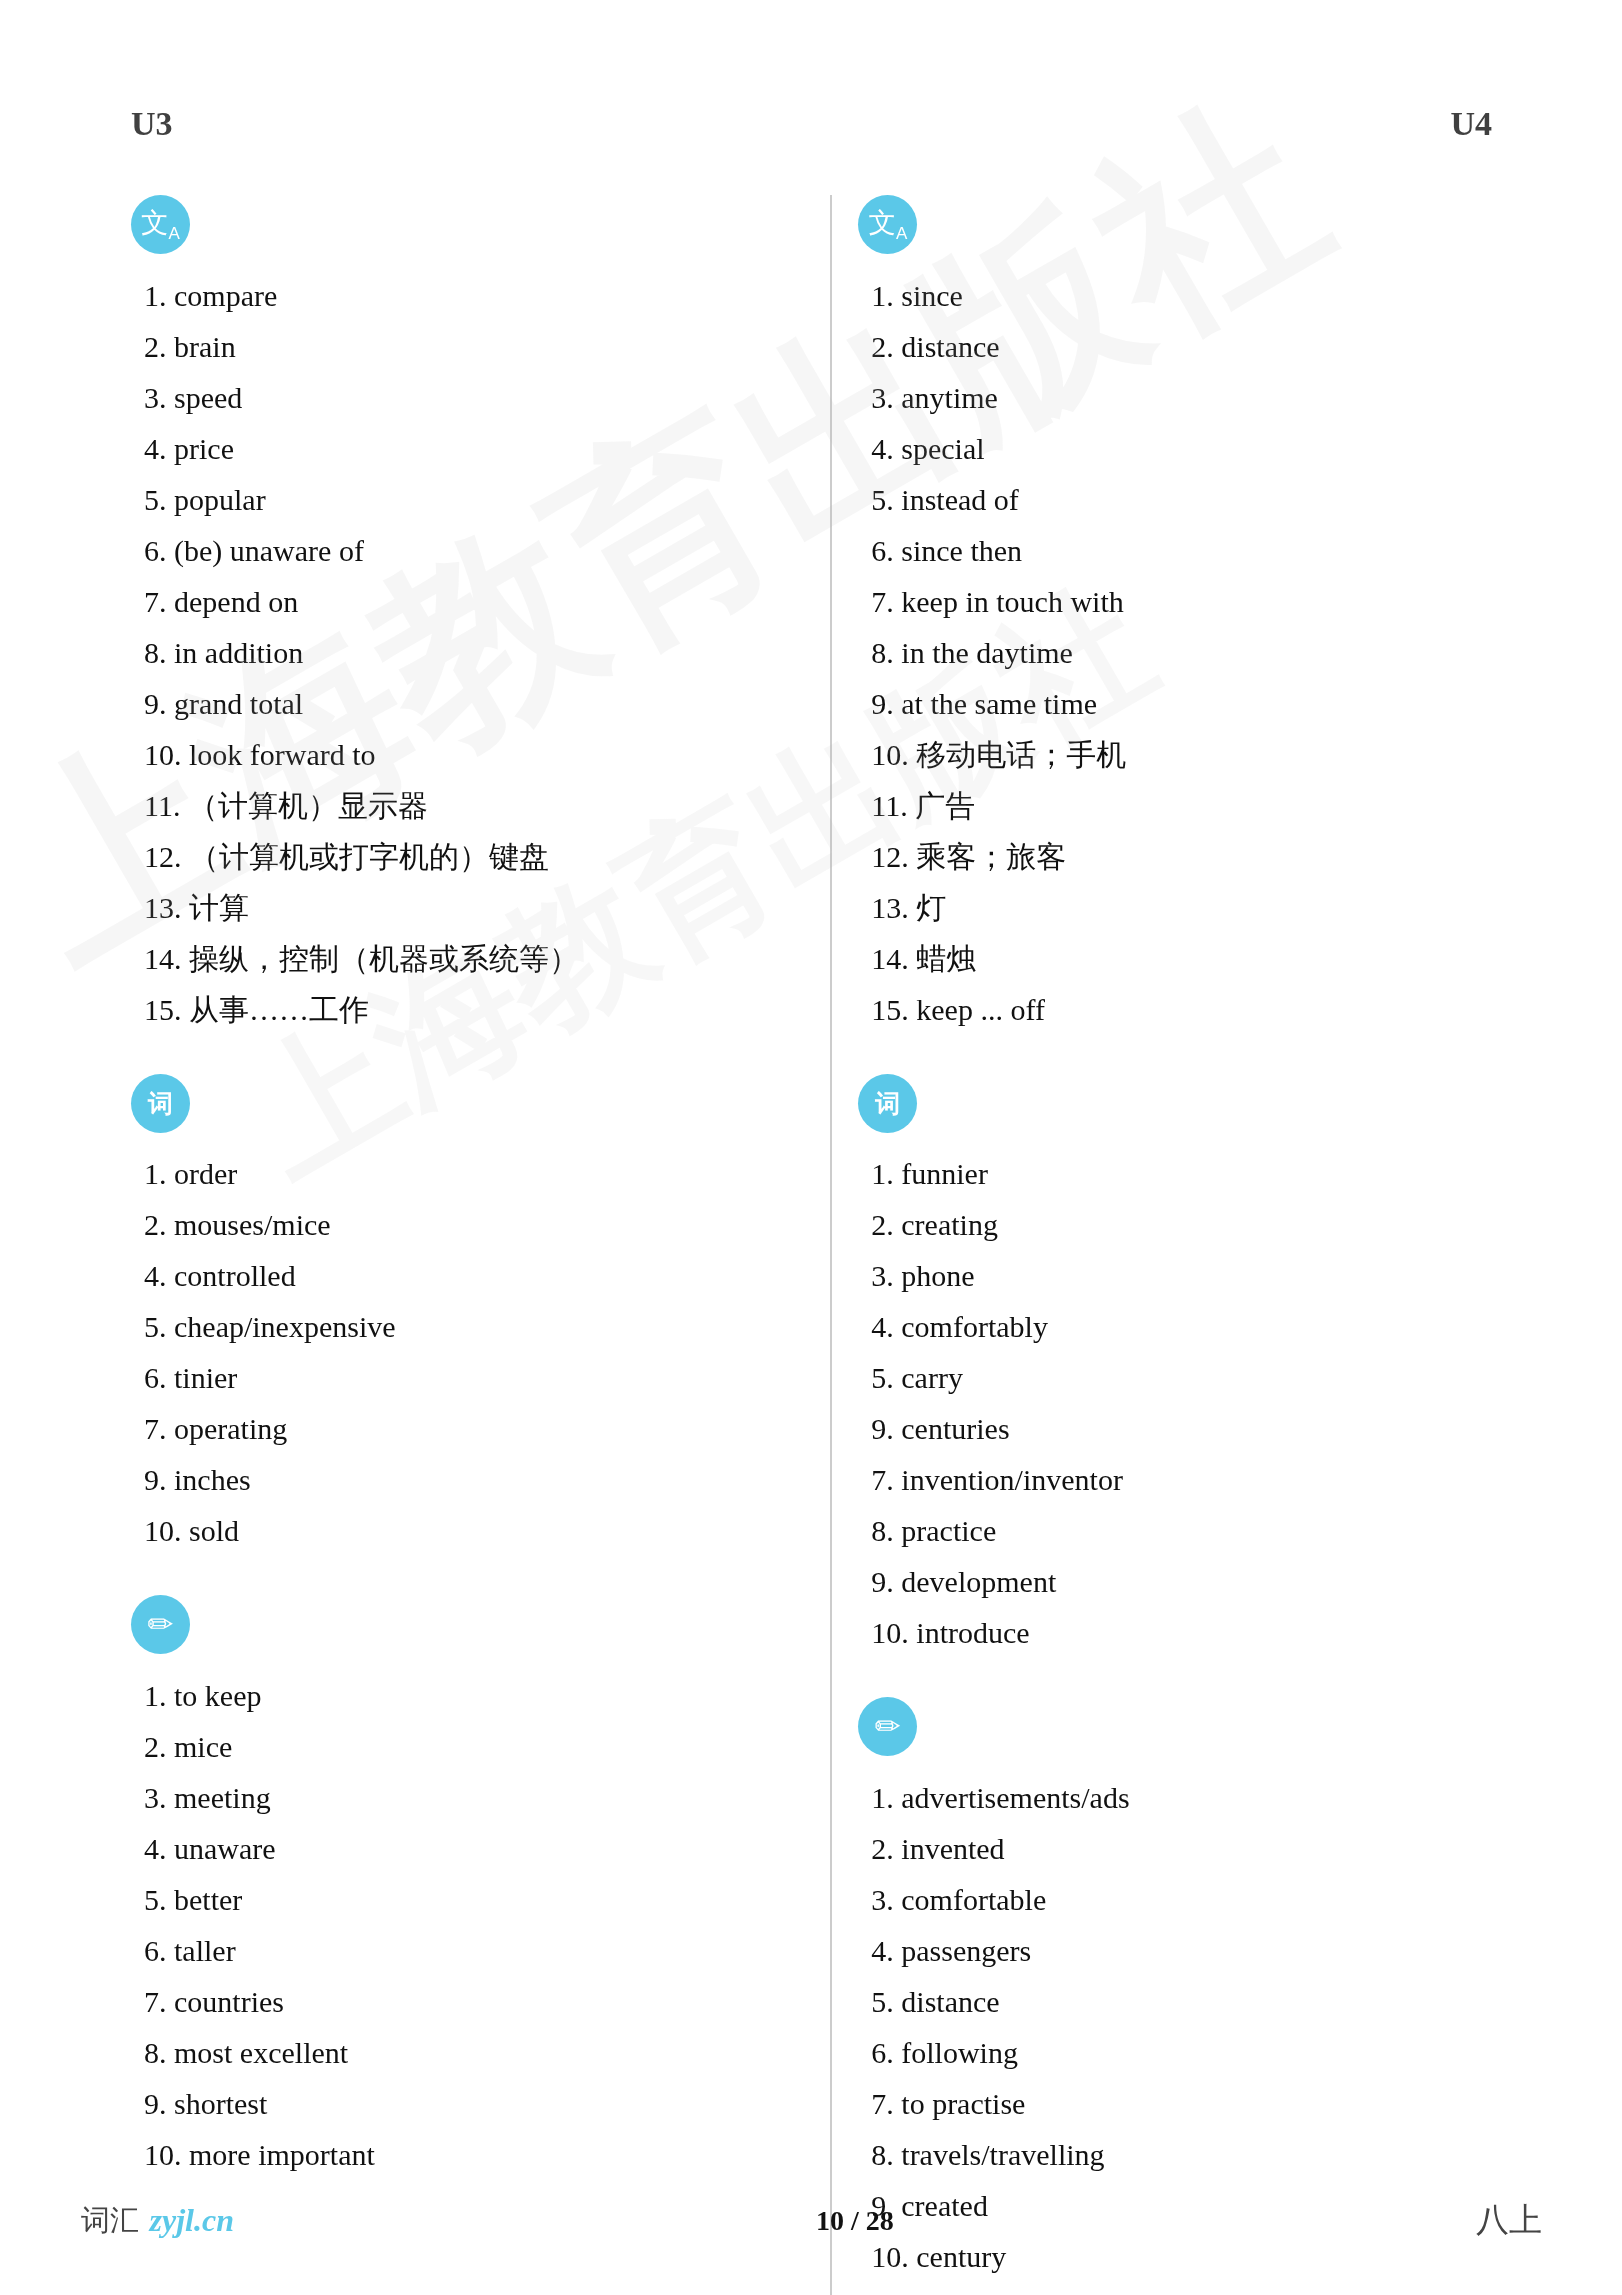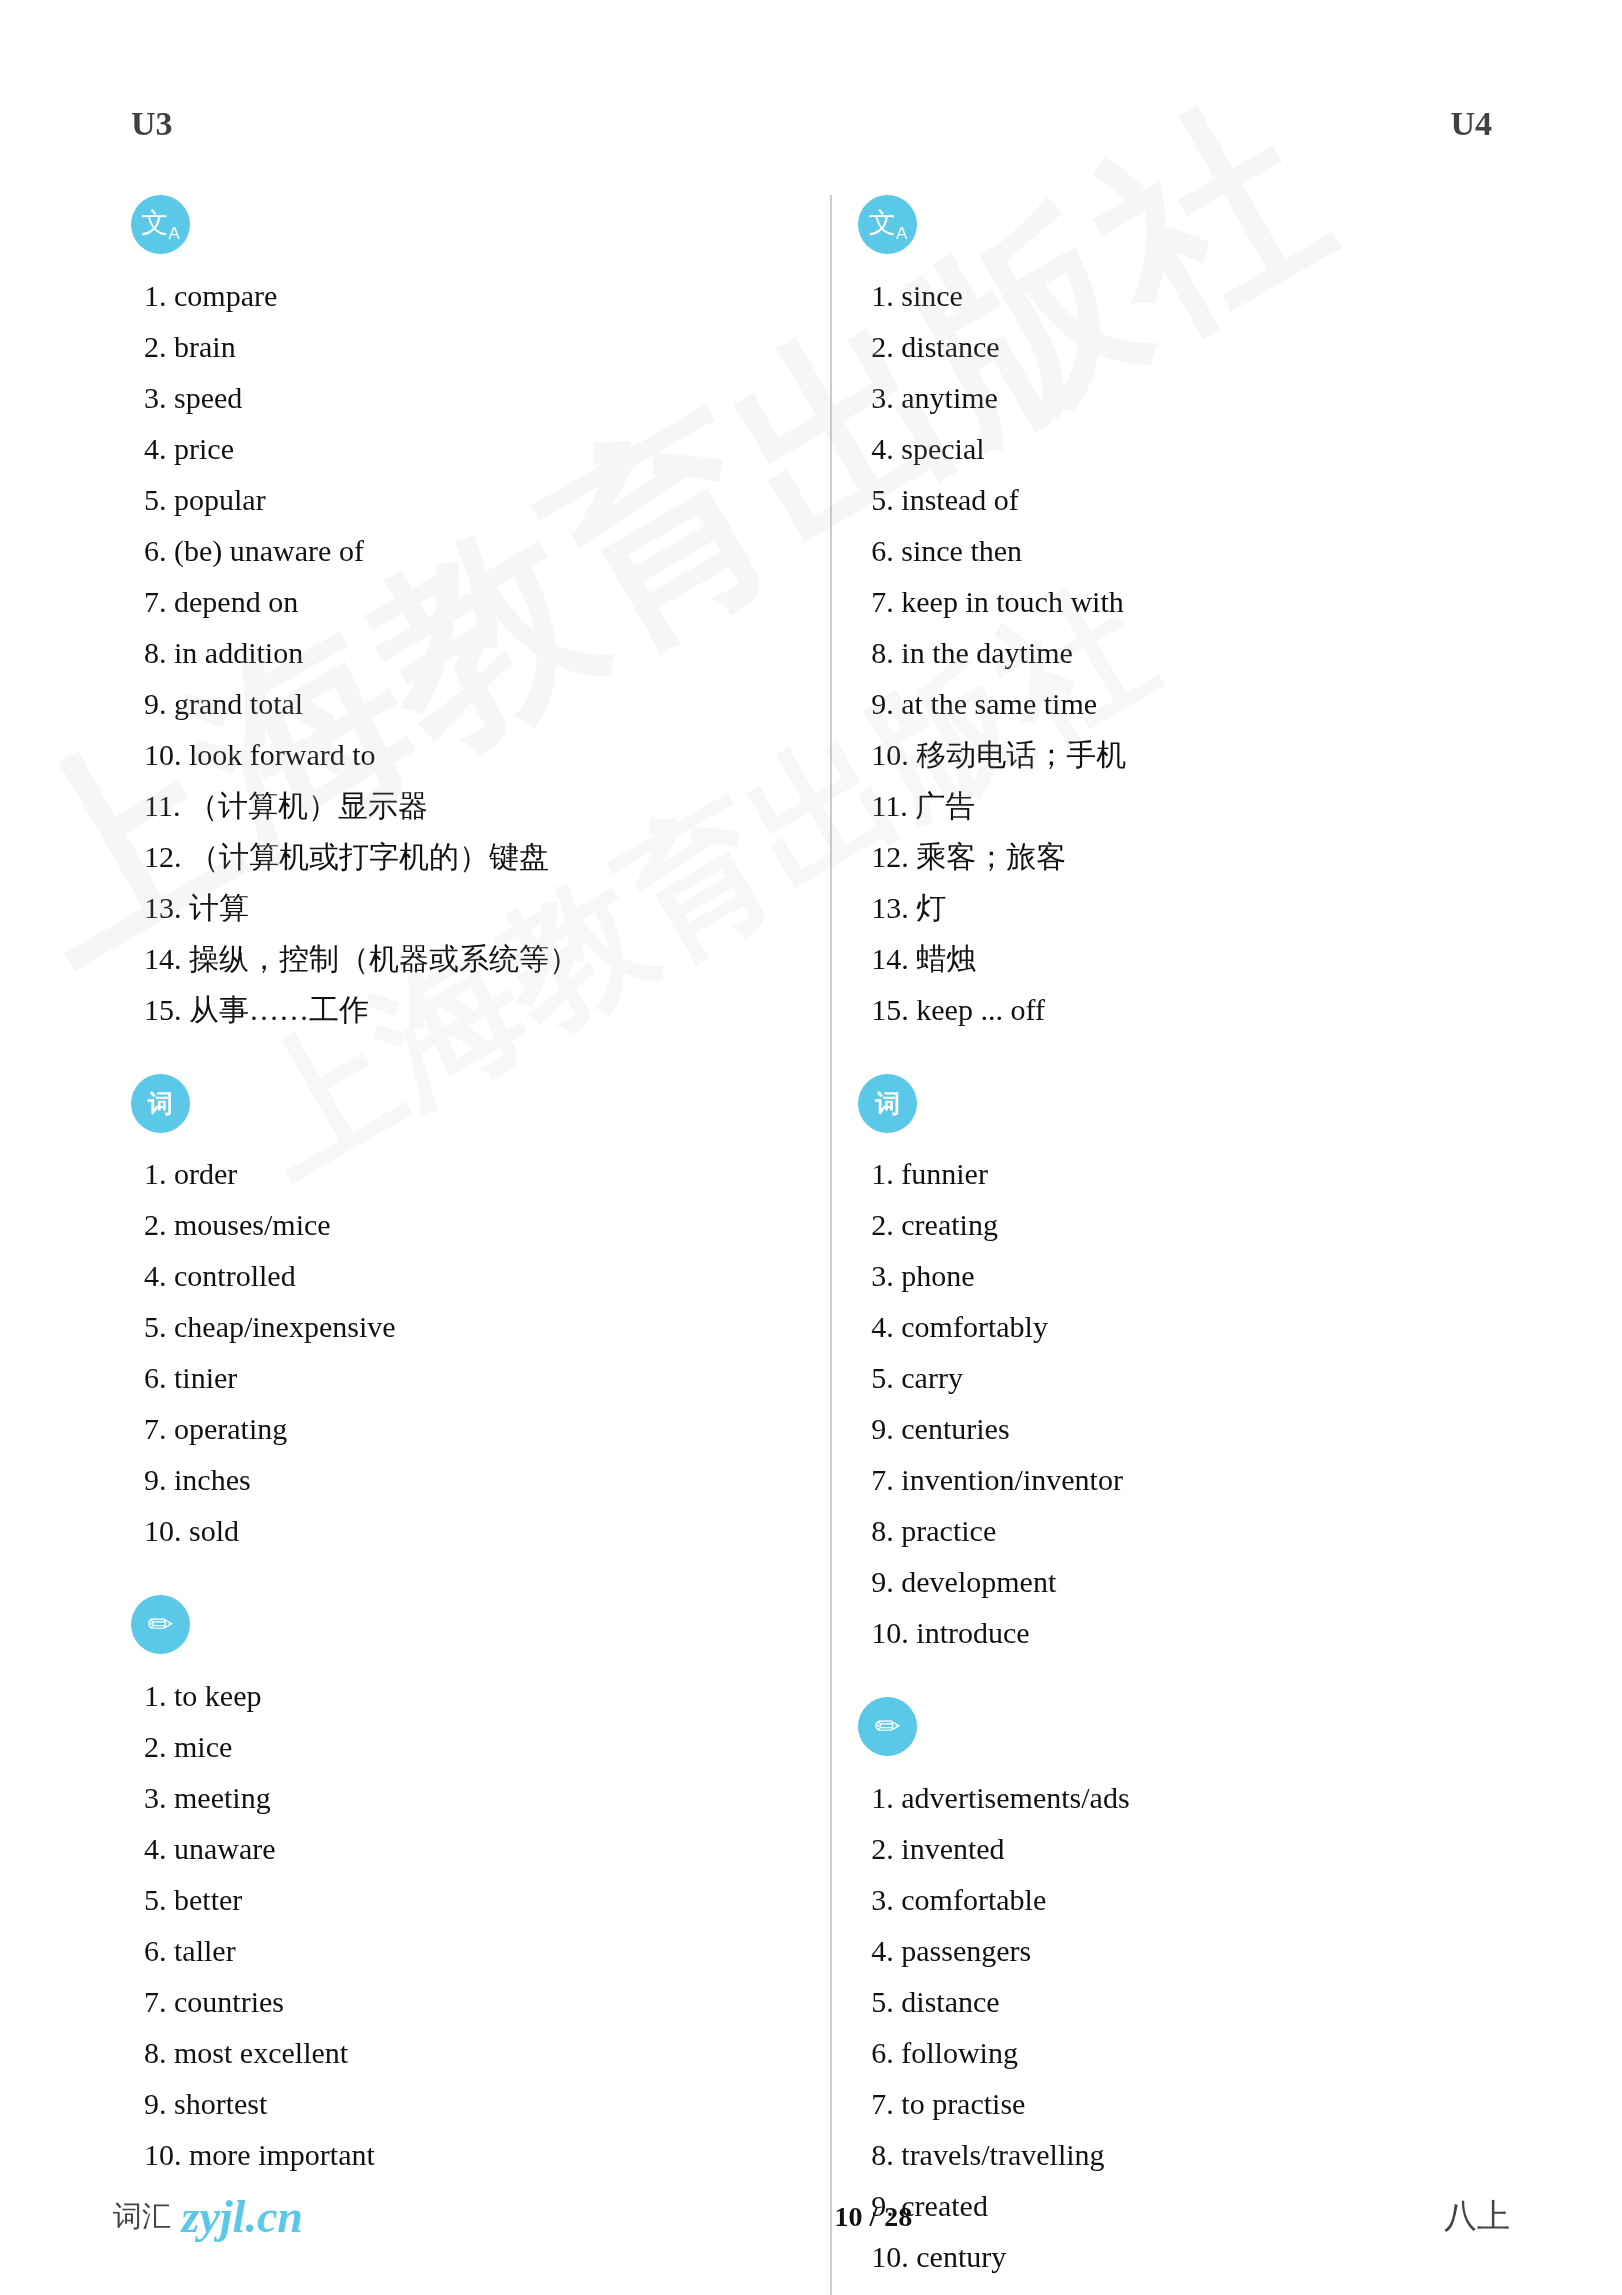--- a/index.html
+++ b/index.html
@@ -76,37 +76,37 @@
       margin-left: 13px;
     }
     .footer {
       position: absolute;
       bottom: 52px;
       left: 0;
       right: 0;
       display: flex;
       justify-content: space-between;
       align-items: center;
-      padding: 0 113px;
+      padding: 0 81px;
     }
     .footer-left {
       font-size: 29px;
       color: #444;
     }
     .footer-center {
       font-size: 28px;
       color: #111;
       font-weight: bold;
     }
     .footer-right {
       font-size: 33px;
       color: #444;
     }
     .footer-brand {
-      font-size: 46px;
+      font-size: 32px;
       color: #5bc8e8;
       font-style: italic;
       font-weight: bold;
     }
     
     .watermark {
       position: absolute;
       top: 0; left: 0; right: 0; bottom: 0;
       pointer-events: none;
       overflow: hidden;

